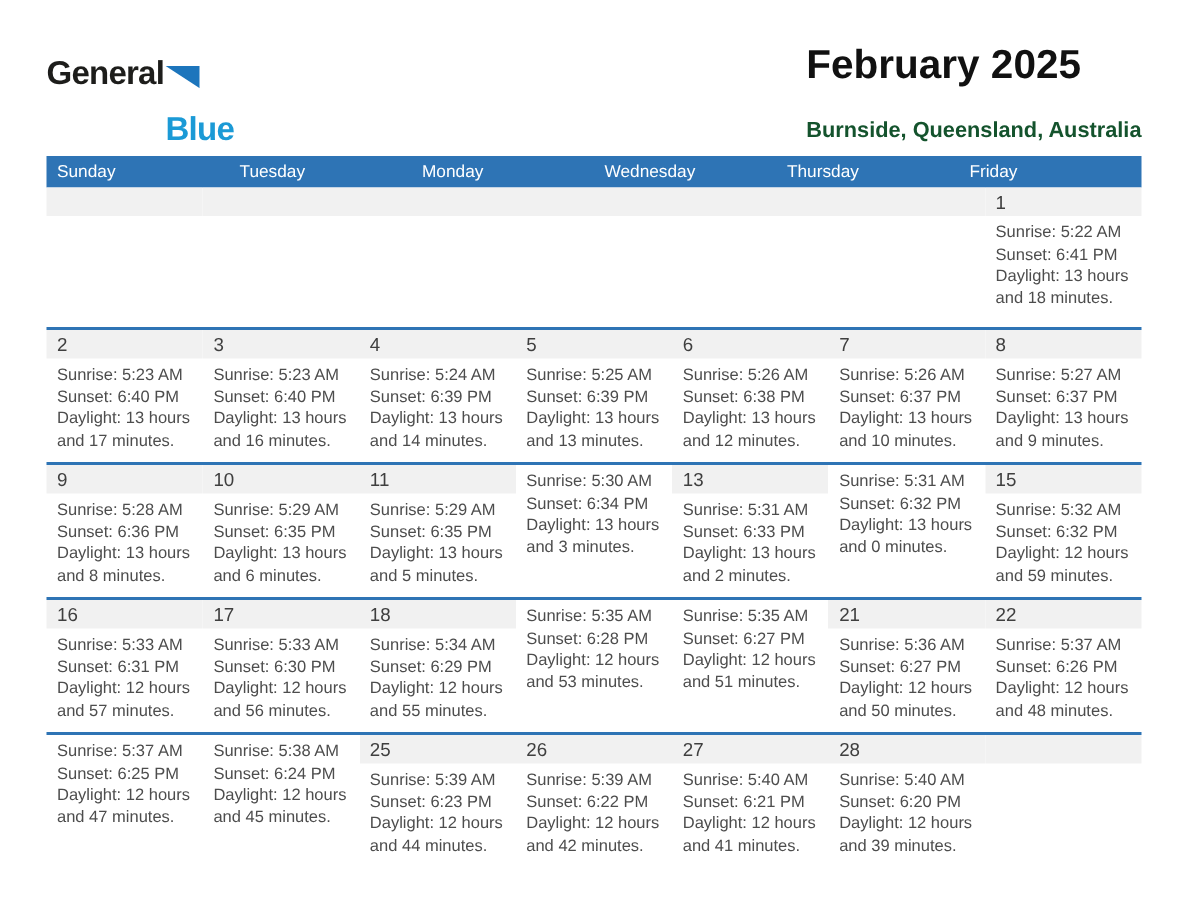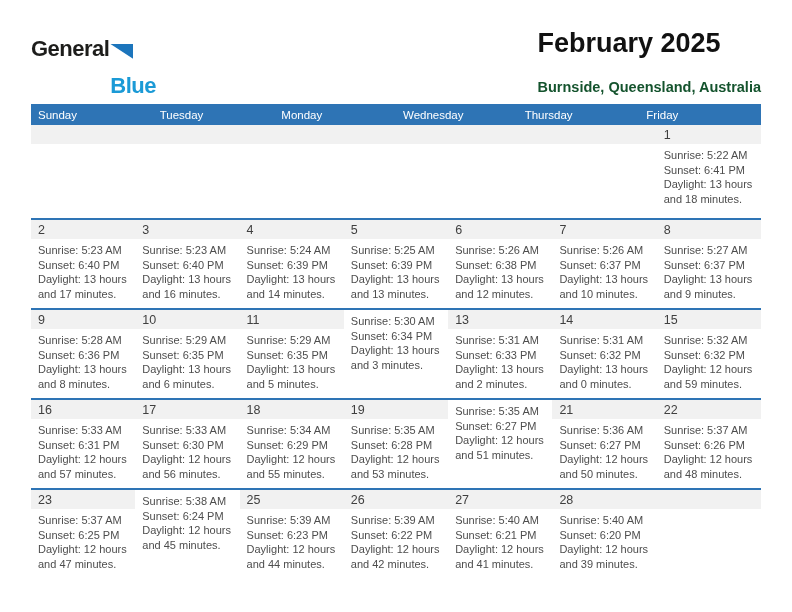--- a/index.html
+++ b/index.html
@@ -190,21 +190,20 @@
           <div class="day-cell">
             <div class="day-num">13</div>
             <div class="day-text">
               <div class="line">Sunrise: 5:31 AM</div>
               <div class="line">Sunset: 6:33 PM</div>
               <div class="line">Daylight: 13 hours</div>
               <div class="line">and 2 minutes.</div>
             </div>
           </div>
           <div class="day-cell">
-            <div class="day-num">14</div>
             <div class="day-text">
               <div class="line">Sunrise: 5:31 AM</div>
               <div class="line">Sunset: 6:32 PM</div>
               <div class="line">Daylight: 13 hours</div>
               <div class="line">and 0 minutes.</div>
             </div>
           </div>
           <div class="day-cell">
             <div class="day-num">15</div>
             <div class="day-text">
@@ -237,21 +236,20 @@
           <div class="day-cell">
             <div class="day-num">18</div>
             <div class="day-text">
               <div class="line">Sunrise: 5:34 AM</div>
               <div class="line">Sunset: 6:29 PM</div>
               <div class="line">Daylight: 12 hours</div>
               <div class="line">and 55 minutes.</div>
             </div>
           </div>
           <div class="day-cell">
-            <div class="day-num">19</div>
             <div class="day-text">
               <div class="line">Sunrise: 5:35 AM</div>
               <div class="line">Sunset: 6:28 PM</div>
               <div class="line">Daylight: 12 hours</div>
               <div class="line">and 53 minutes.</div>
             </div>
           </div>
           <div class="day-cell">
             <div class="day-text">
               <div class="line">Sunrise: 5:35 AM</div>
@@ -274,21 +272,20 @@
             <div class="day-text">
               <div class="line">Sunrise: 5:37 AM</div>
               <div class="line">Sunset: 6:26 PM</div>
               <div class="line">Daylight: 12 hours</div>
               <div class="line">and 48 minutes.</div>
             </div>
           </div>
         </div>
         <div class="week-row">
           <div class="day-cell">
-            <div class="day-num">23</div>
             <div class="day-text">
               <div class="line">Sunrise: 5:37 AM</div>
               <div class="line">Sunset: 6:25 PM</div>
               <div class="line">Daylight: 12 hours</div>
               <div class="line">and 47 minutes.</div>
             </div>
           </div>
           <div class="day-cell">
             <div class="day-text">
               <div class="line">Sunrise: 5:38 AM</div>

